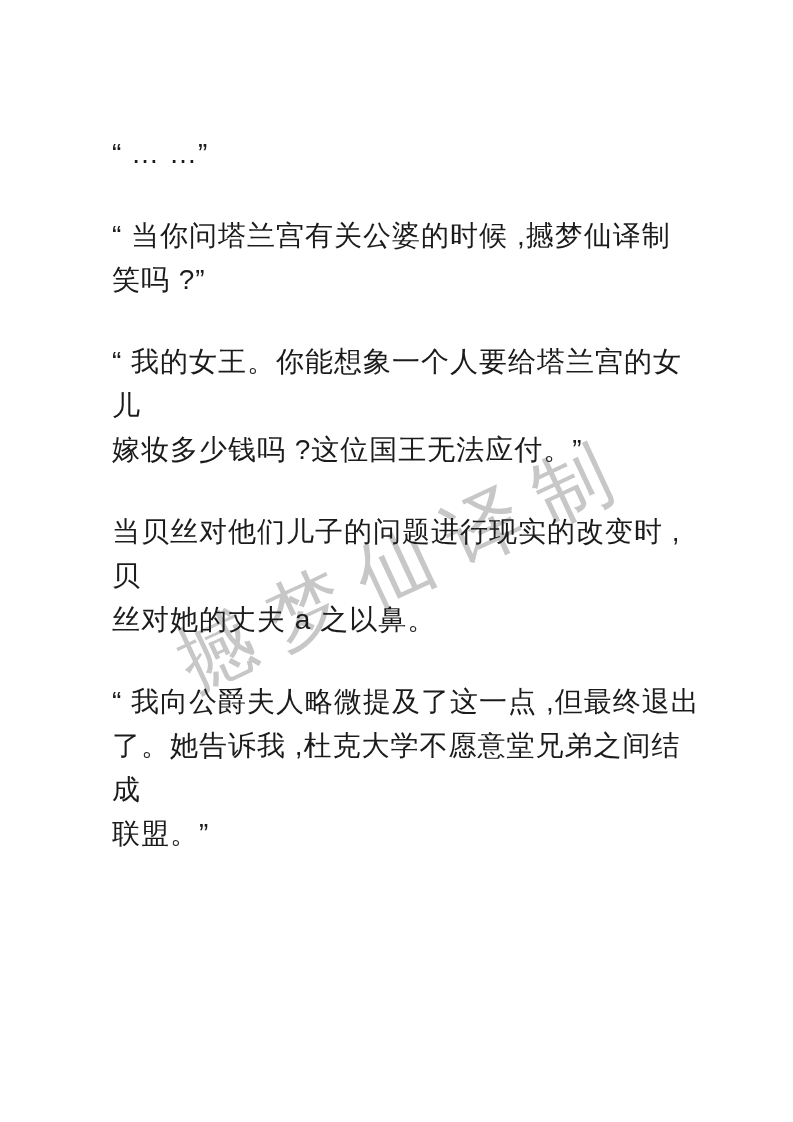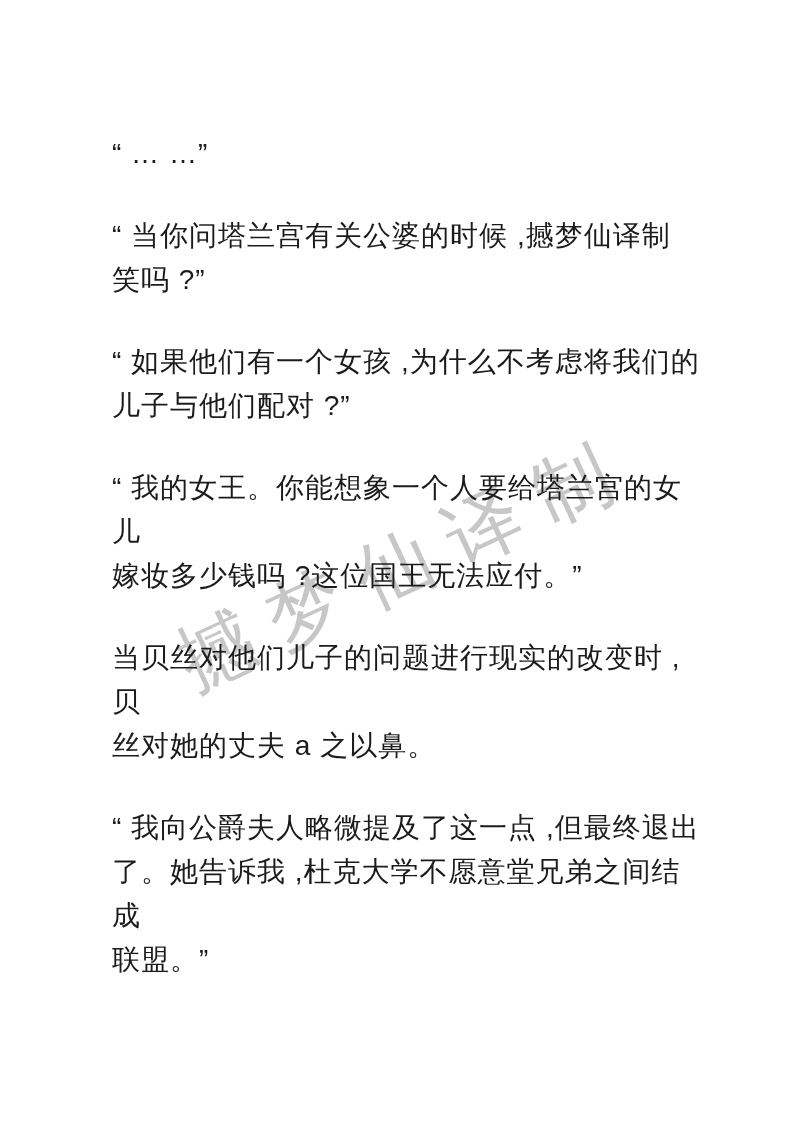--- a/index.html
+++ b/index.html
@@ -57,22 +57,20 @@
 <body>
 
 <div class="page">
 
   <div class="watermark">撼梦仙译制</div>
 
   <div class="content">
     <p class="para">“ … …”</p>
     <p class="para">“ 当你问塔兰宫有关公婆的时候 ,撼梦仙译制
 笑吗 ?”</p>
-    <p class="para">“ 如果他们有一个女孩 ,为什么不考虑将我们的
-儿子与他们配对 ?”</p>
     <p class="para">“ 我的女王。你能想象一个人要给塔兰宫的女儿
 嫁妆多少钱吗 ?这位国王无法应付。”</p>
     <p class="para">当贝丝对他们儿子的问题进行现实的改变时 ,贝
 丝对她的丈夫 a 之以鼻。</p>
     <p class="para">“ 我向公爵夫人略微提及了这一点 ,但最终退出
 了。她告诉我 ,杜克大学不愿意堂兄弟之间结成
 联盟。”</p>
   </div>
 
 </div>

